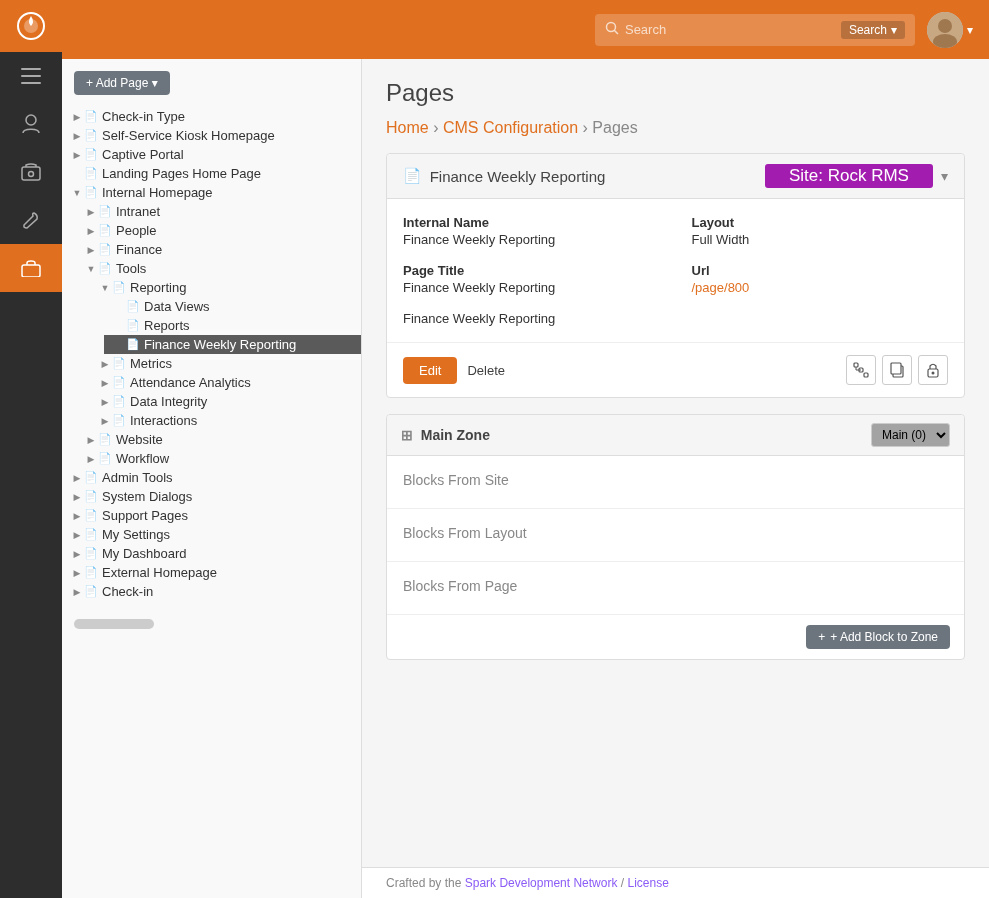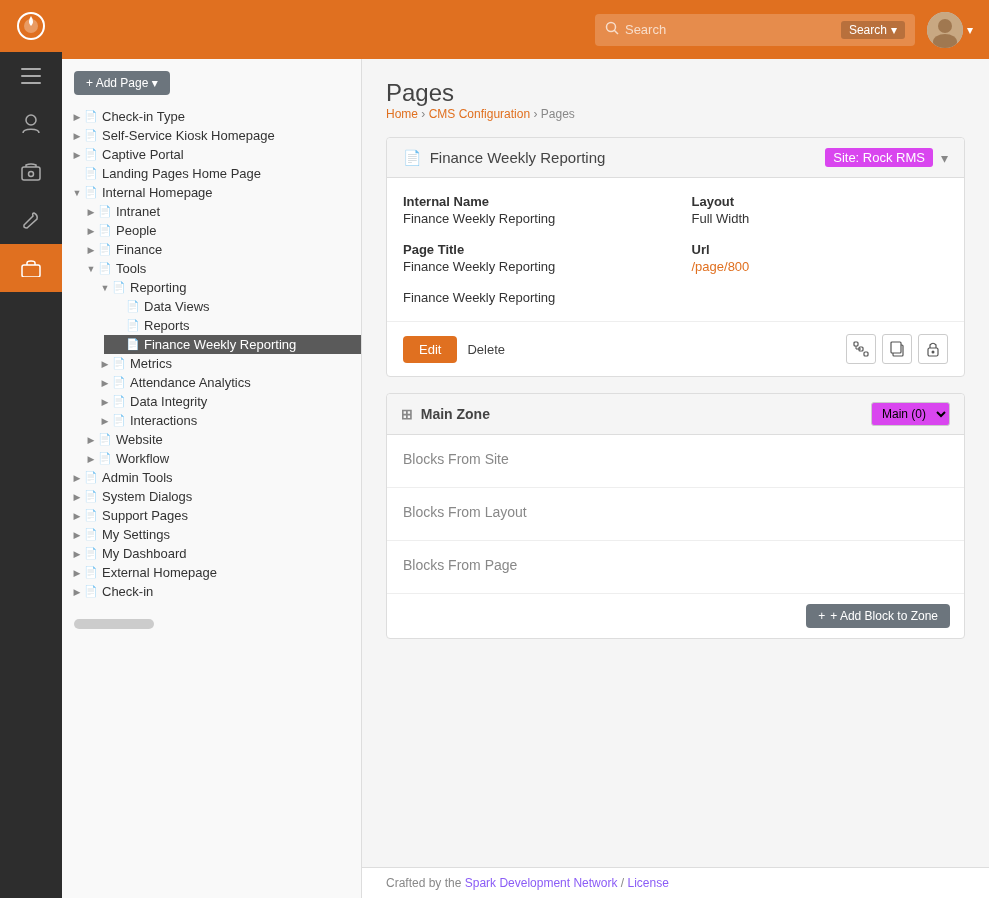--- a/index.html
+++ b/index.html
@@ -167,21 +167,21 @@
     .tree-children { padding-left: 14px; }
 
     
     .content-area {
       flex: 1;
       overflow-y: auto;
       padding: 20px 24px;
     }
     .page-header { margin-bottom: 6px; }
     .page-title { font-size: 24px; font-weight: 300; color: #444; }
-    .breadcrumb { font-size: 12px; color: #888; margin-bottom: 16px; }
+    .breadcrumb { font-size: 16px; color: #888; margin-bottom: 16px; margin-top: 12px; }
     .breadcrumb a { color: #e07020; text-decoration: none; }
     .breadcrumb span { color: #888; }
 
     
     .detail-card {
       background: white;
       border: 1px solid #ddd;
       border-radius: 4px;
       margin-bottom: 16px;
     }
@@ -196,25 +196,25 @@
     }
     .detail-card-title {
       display: flex;
       align-items: center;
       gap: 8px;
       font-size: 15px;
       font-weight: 500;
       color: #444;
     }
     .site-badge {
-      background: #d946ef;
+      background: #a21caf;
       color: white;
       border-radius: 3px;
-      padding: 2px 8px;
-      font-size: 13px;
+      padding: 2px 24px;
+      font-size: 17px;
     }
     .detail-card-chevron { color: #888; font-size: 14px; }
 
     .detail-card-body { padding: 16px; }
     .detail-grid { display: grid; grid-template-columns: 1fr 1fr; gap: 16px 32px; }
     .detail-field label { font-weight: 700; font-size: 13px; display: block; margin-bottom: 2px; }
     .detail-field .value { font-size: 13px; color: #333; }
     .detail-field .value a { color: #e07020; text-decoration: none; }
 
     .detail-card-footer {
@@ -241,21 +241,21 @@
       background: #f5f5f5;
       border-bottom: 1px solid #ddd;
       padding: 8px 14px;
       display: flex;
       align-items: center;
       justify-content: space-between;
       border-radius: 4px 4px 0 0;
     }
     .zone-title { display: flex; align-items: center; gap: 8px; font-size: 14px; font-weight: 600; color: #444; }
     .zone-grid-icon { font-size: 14px; color: #888; }
-    .zone-select { border: 1px solid #ccc; border-radius: 3px; padding: 3px 6px; font-size: 12px; background: #d946ef; cursor: pointer; }
+    .zone-select { border: 1px solid #ccc; border-radius: 3px; padding: 3px 6px; font-size: 12px; background: #a3a3a3; cursor: pointer; }
 
     .zone-section { padding: 16px; border-bottom: 1px solid #eee; }
     .zone-section:last-child { border-bottom: none; }
     .zone-section-title { font-size: 14px; color: #888; margin-bottom: 4px; }
 
     .zone-footer { padding: 10px 14px; text-align: right; }
     .btn-add-block { background: #6c757d; color: white; border: none; border-radius: 4px; padding: 5px 12px; font-size: 12px; cursor: pointer; display: inline-flex; align-items: center; gap: 5px; }
 
     
     .page-footer { padding: 8px 24px; font-size: 12px; color: #888; border-top: 1px solid #ddd; background: white; flex-shrink: 0; }

